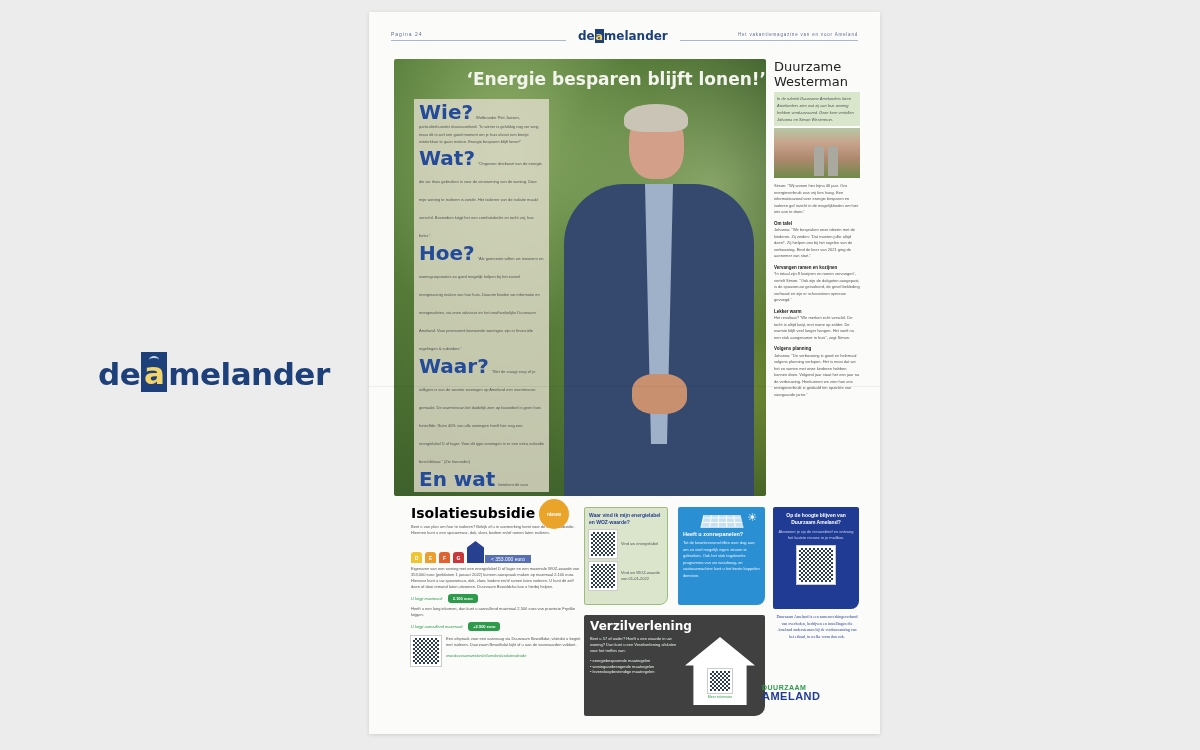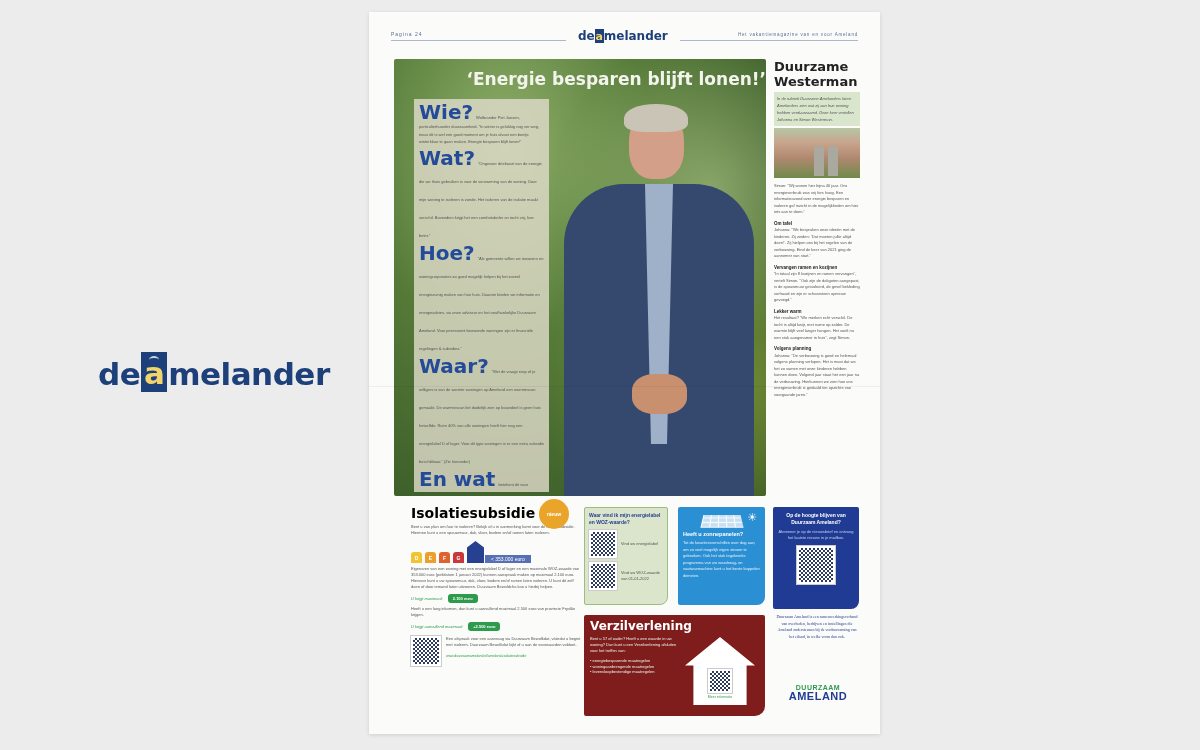--- a/index.html
+++ b/index.html
@@ -30,21 +30,21 @@
   .qa .a { font-size: 4px; line-height: 7.5px; color: #555; }
 
   .person { position: absolute; left: 150px; top: 45px; width: 220px; height: 392px; }
   .person .head { position: absolute; left: 85px; top: 5px; width: 55px; height: 70px; background: #d49f88; border-radius: 45% 45% 40% 40%; }
   .person .hair { position: absolute; left: 80px; top: 0; width: 64px; height: 28px; background: #c9c4b6; border-radius: 50% 50% 30% 30%; }
   .person .jacket { position: absolute; left: 20px; top: 80px; width: 190px; height: 320px; background: #34496d; border-radius: 60px 60px 0 0; }
   .person .shirt { position: absolute; left: 95px; top: 80px; width: 40px; height: 260px; background: #9eb1c9; clip-path: polygon(15% 0, 85% 0, 70% 100%, 30% 100%); }
   .person .hands { position: absolute; left: 88px; top: 270px; width: 55px; height: 40px; background: #c99070; border-radius: 40%; }
 
   .side { position: absolute; left: 405px; top: 47px; width: 86px; }
-  .side h2 { font-family: "DejaVu Sans", sans-serif; font-weight: bold; font-size: 13px; line-height: 15px; color: #222; }
+  .side h2 { font-family: "DejaVu Sans", sans-serif; font-weight: normal; font-size: 13px; line-height: 15px; color: #222; }
   .side .lead { background: #d9e6cc; margin-top: 3px; padding: 3px; font-size: 4px; line-height: 7px; color: #555; font-style: italic; }
   .side .photo { margin-top: 2px; height: 50px; background: linear-gradient(#b7c6a6 0%, #c8a48c 30%, #b08870 60%, #6f8b4a 100%); position: relative; }
   .side .photo span { position: absolute; bottom: 2px; width: 10px; height: 30px; background: #a9a9a0; border-radius: 4px 4px 0 0; }
   .side .body p { font-size: 4px; line-height: 6.5px; color: #555; margin-top: 5px; }
   .side .body b { display: block; font-size: 4.5px; color: #222; }
 
   .iso { position: absolute; left: 42px; top: 493px; width: 170px; }
   .iso h3 { font-family: "DejaVu Sans", sans-serif; font-size: 14px; color: #000000; font-weight: bold; }
   .iso .badge { position: absolute; left: 128px; top: -6px; width: 30px; height: 30px; border-radius: 50%; background: #eba42a; color: #fff; font-size: 5px; display: flex; align-items: center; justify-content: center; font-weight: bold; }
   .iso p { font-size: 4px; line-height: 6px; color: #555; margin-top: 3px; }
@@ -69,30 +69,30 @@
   .solar .panel { width: 40px; height: 14px; margin: 2px auto 3px; background: repeating-linear-gradient(90deg, #fff 0 1px, transparent 1px 8px), repeating-linear-gradient(0deg, #fff 0 1px, #c7e1f3 1px 5px); transform: perspective(40px) rotateX(25deg); }
   .solar .sun { position: absolute; right: 8px; top: 4px; font-size: 11px; color: #fff; }
   .solar h4 { font-size: 5.5px; font-weight: bold; }
   .solar p { font-size: 4px; line-height: 6.5px; color: #e6f1fb; margin-top: 3px; }
 
   .stay { position: absolute; left: 404px; top: 495px; width: 86px; height: 102px; background: #1f3b93; border-radius: 2px 2px 8px 2px; padding: 5px; color: #fff; text-align: center; }
   .stay h4 { font-size: 5px; font-weight: bold; line-height: 7px; }
   .stay p { font-size: 4px; line-height: 6px; color: #c8d2ee; margin-top: 3px; }
   .stay .qr { width: 38px; height: 38px; margin: 5px auto 0; }
 
-  .verz { position: absolute; left: 215px; top: 603px; width: 181px; height: 101px; background: #7f1d1d; border-radius: 2px 2px 10px 2px; padding: 4px 6px; color: #fff; }
+  .verz { position: absolute; left: 215px; top: 603px; width: 181px; height: 101px; background: #404040; border-radius: 2px 2px 10px 2px; padding: 4px 6px; color: #fff; }
   .verz h3 { font-family: "DejaVu Sans", sans-serif; font-weight: bold; font-size: 12px; }
   .verz p { font-size: 4px; line-height: 6px; width: 88px; margin-top: 3px; color: #e8f5ea; }
   .verz ul { list-style: none; font-size: 4px; line-height: 5.5px; margin-top: 4px; color: #e8f5ea; }
   .verz .house { position: absolute; right: 10px; top: 22px; width: 70px; height: 68px; background: #fff; clip-path: polygon(50% 0, 100% 42%, 88% 42%, 88% 100%, 12% 100%, 12% 42%, 0 42%); display: flex; flex-direction: column; align-items: center; justify-content: flex-end; padding-bottom: 6px; }
   .verz .house .qr { width: 24px; height: 24px; }
   .verz .house .cap { font-size: 3.5px; color: #2a9a44; margin-top: 2px; }
 
   .blurb { position: absolute; left: 406px; top: 602px; width: 84px; text-align: center; font-size: 4px; line-height: 6.5px; color: #27408f; font-family: "Liberation Serif", serif; }
-  .dlogo { position: absolute; left: 413px; top: 672px; width: 72px; text-align: center; }
+  .dlogo { position: absolute; left: 393px; top: 672px; width: 72px; text-align: left; }
   .dlogo .d1 { font-size: 7px; font-weight: bold; color: #2e9a4c; letter-spacing: 0.5px; }
   .dlogo .d2 { font-size: 11px; font-weight: bold; color: #1f3b93; letter-spacing: 0.5px; line-height: 11px; }
 </style>
 </head>
 <body>
 
 <div class="brand-logo">
   <span>de</span>
   <span class="a-box">a</span>
   <span>melander</span>

